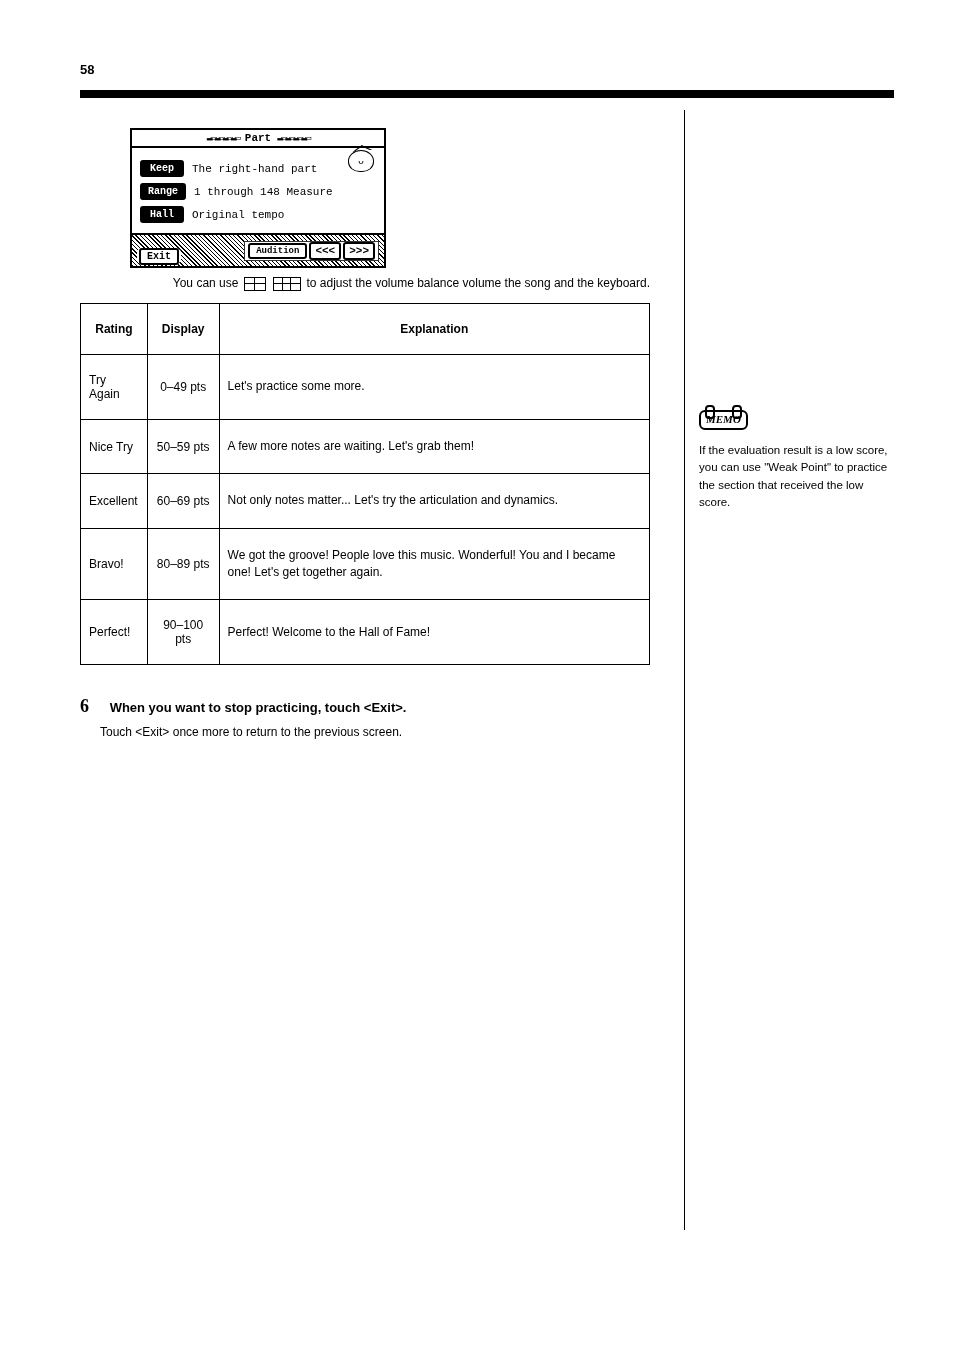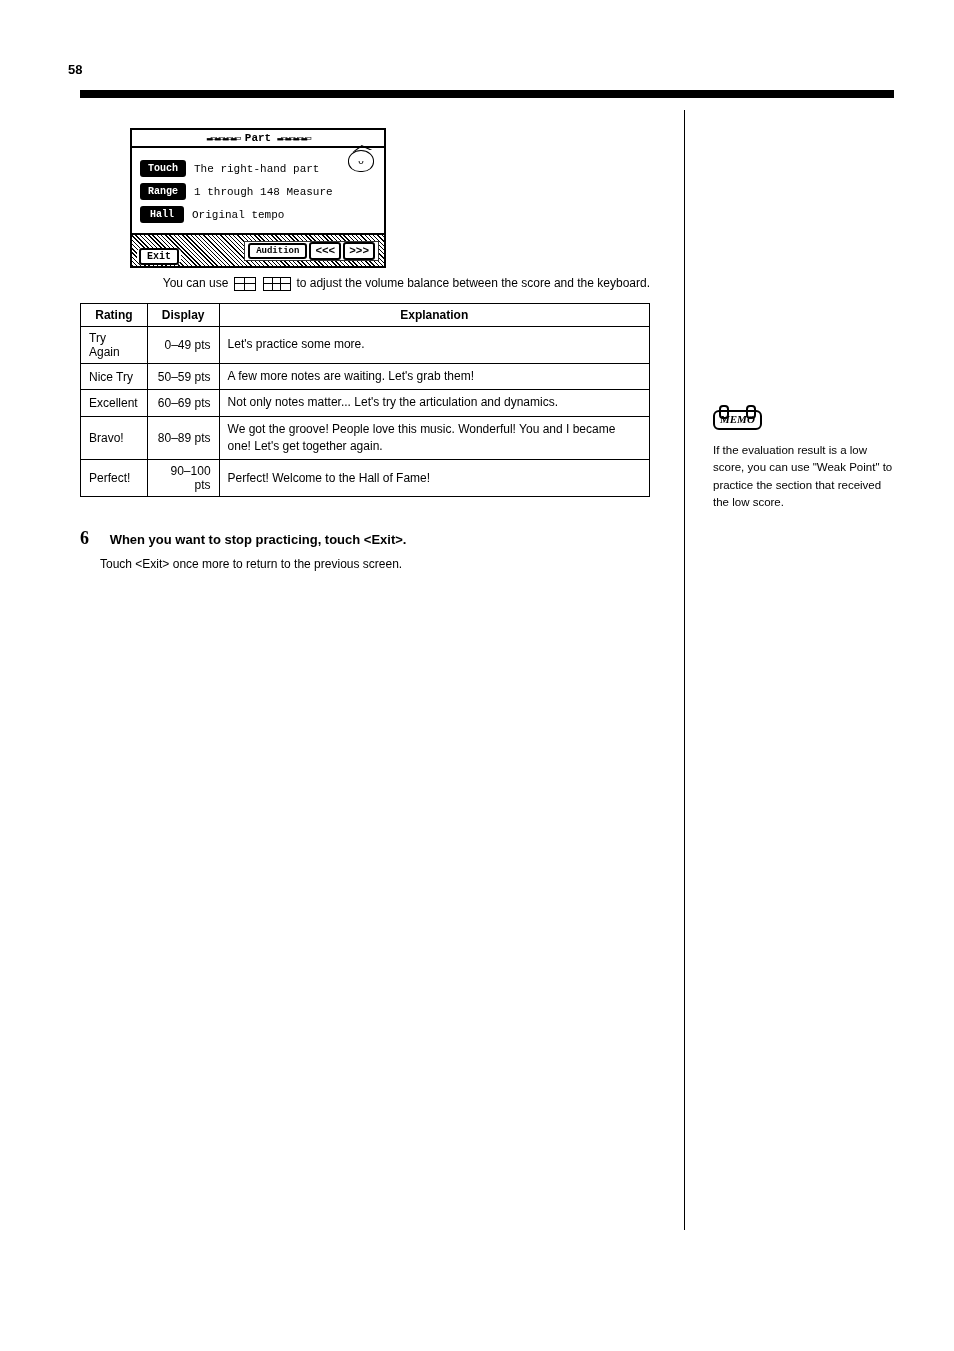--- a/index.html
+++ b/index.html
@@ -9,21 +9,21 @@
     color: #000;
     background: #fff;
     width: 954px;
     height: 1351px;
     position: relative;
     padding: 50px 60px 40px 60px;
   }
   .page-num {
     position: absolute;
     top: 62px;
-    left: 68px;
+    left: 80px;
     font-size: 13px;
     font-weight: bold;
   }
   .hrule {
     position: absolute;
     left: 80px;
     right: 60px;
     top: 90px;
     height: 8px;
     background: #000;
@@ -37,21 +37,21 @@
   }
   .main-col {
     float: left;
     width: 570px;
   }
   .side-col {
     float: right;
     width: 210px;
     border-left: 1px solid #000;
     min-height: 1120px;
-    padding-left: 28px;
+    padding-left: 14px;
     padding-top: 300px;
   }
   
   .lcd {
     width: 256px;
     margin: 18px 0 8px 50px;
     border: 2px solid #000;
     background: #fff;
     font-family: "Courier New", monospace;
   }
@@ -159,31 +159,31 @@
     padding-right: 0;
   }
 
   table.rating {
     width: 100%;
     border-collapse: collapse;
     font-size: 12px;
   }
   table.rating th, table.rating td {
     border: 1px solid #000;
-    padding: 4px 8px;
+    padding: 18px 8px;
     vertical-align: middle;
     text-align: left;
     margin-top: 12px;
   }
   table.rating th {
     font-weight: bold;
     text-align: center;
     background: #fff;
   }
-  table.rating td.display { text-align: right; }
+  table.rating td.display { text-align: center; }
   table.rating td.small { font-size: 12px; line-height: 1.45; }
 
   .step {
     margin-top: 28px;
     line-height: 1.55;
     font-size: 13px;
   }
   .step .num {
     display: inline-block;
     width: 26px;
@@ -264,21 +264,21 @@
         <span class="squiggle">▬▭▬▭▬▭▬▭</span>
         <span>Part</span>
         <span class="squiggle">▬▭▬▭▬▭▬▭</span>
       </div>
       <div class="lcd-body">
         <div class="tutor-icon">
           <div class="tutor-hat"></div>
           <span class="tutor-face">ᴗ</span>
         </div>
         <div class="lcd-row">
-          <span class="lcd-btn">Touch</span>
+          <span class="lcd-btn">Keep</span>
           <span>The right-hand part</span>
         </div>
         <div class="lcd-row">
           <span class="lcd-btn">Range</span>
           <span>1 through 148 Measure</span>
         </div>
         <div class="lcd-row">
           <span class="lcd-btn">Hall</span>
           <span>Original tempo</span>
         </div>
@@ -292,21 +292,21 @@
           <span class="rr-btn">&lt;&lt;&lt;</span>
           <span class="rr-btn">&gt;&gt;&gt;</span>
         </span>
       </div>
     </div>
 
     <div class="caption">
       <span>You can use </span>
       <span class="grid-icon"></span>
       <span class="grid-icon three"></span>
-      <span> to adjust the volume balance between the score and the keyboard.</span>
+      <span> to adjust the volume balance volume the song and the keyboard.</span>
     </div>
 
     <table class="rating">
       <thead>
         <tr>
           <th>Rating</th>
           <th>Display</th>
           <th>Explanation</th>
         </tr>
       </thead>

